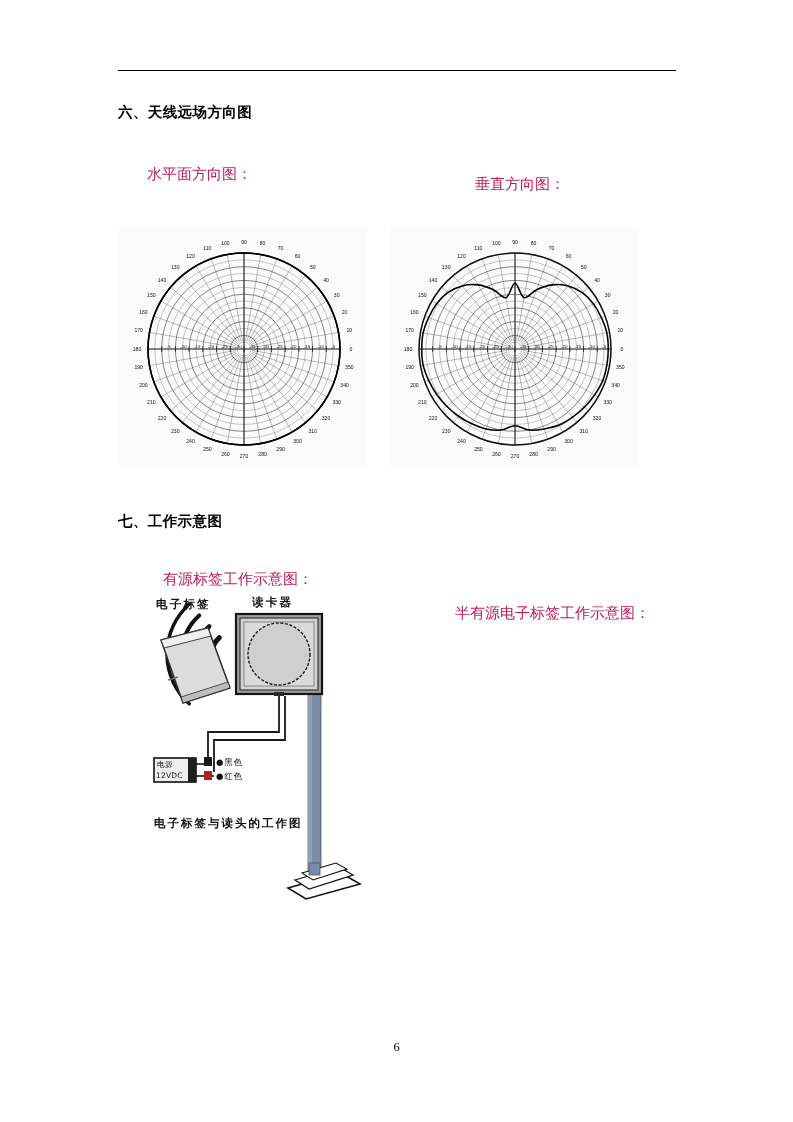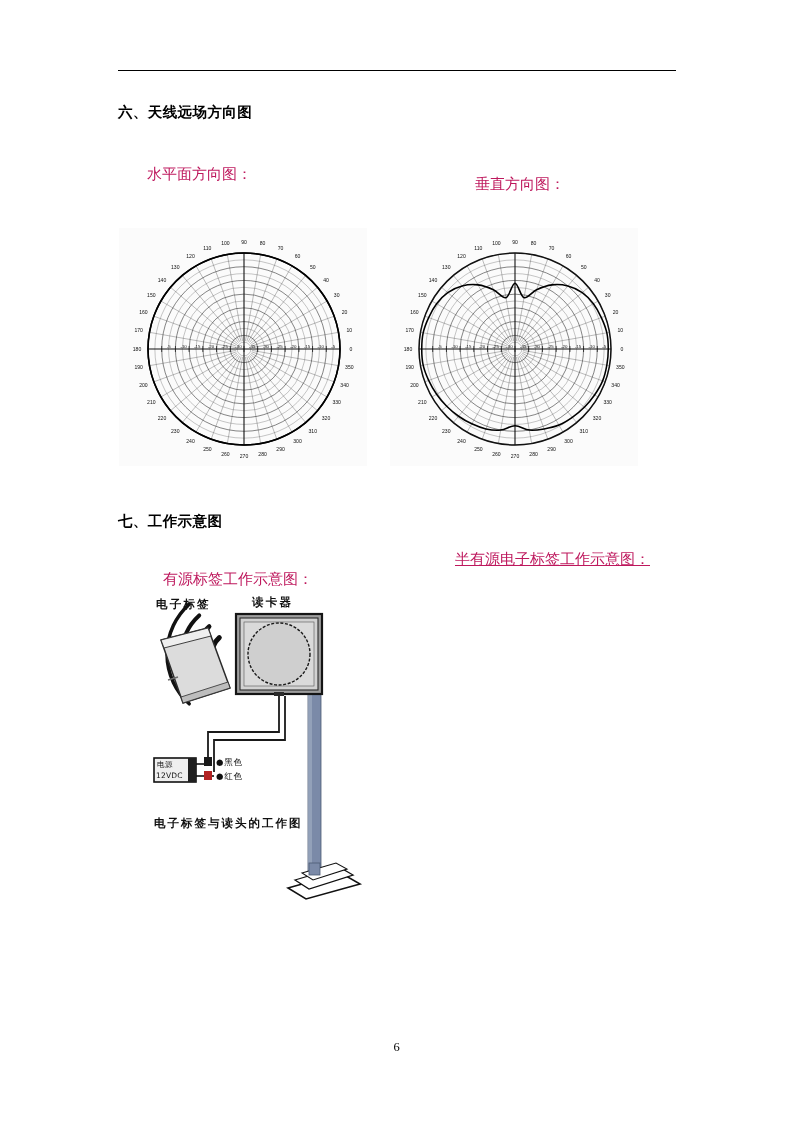--- a/index.html
+++ b/index.html
@@ -48,21 +48,21 @@
   .sub-label {
     position: absolute;
     font-family: "Liberation Serif", "DejaVu Serif", serif;
     font-size: 15px;
     color: #be185d;
     white-space: nowrap;
   }
   #label-horizontal { left: 147px; top: 165px; }
   #label-vertical   { left: 475px; top: 175px; }
   #label-active     { left: 163px; top: 570px; }
-  #label-semiactive { left: 455px; top: 550px; text-decoration: underline; }
+  #label-semiactive { left: 455px; top: 604px; }
 
   
   .fig-panel {
     position: absolute;
     background: #fbfbfb;
     overflow: hidden;
   }
   #fig-horizontal { left: 119px; top: 228px; width: 248px; height: 238px; }
   #fig-vertical   { left: 390px; top: 228px; width: 248px; height: 238px; }
   #fig-active     { left: 148px; top: 592px; width: 228px; height: 313px;

